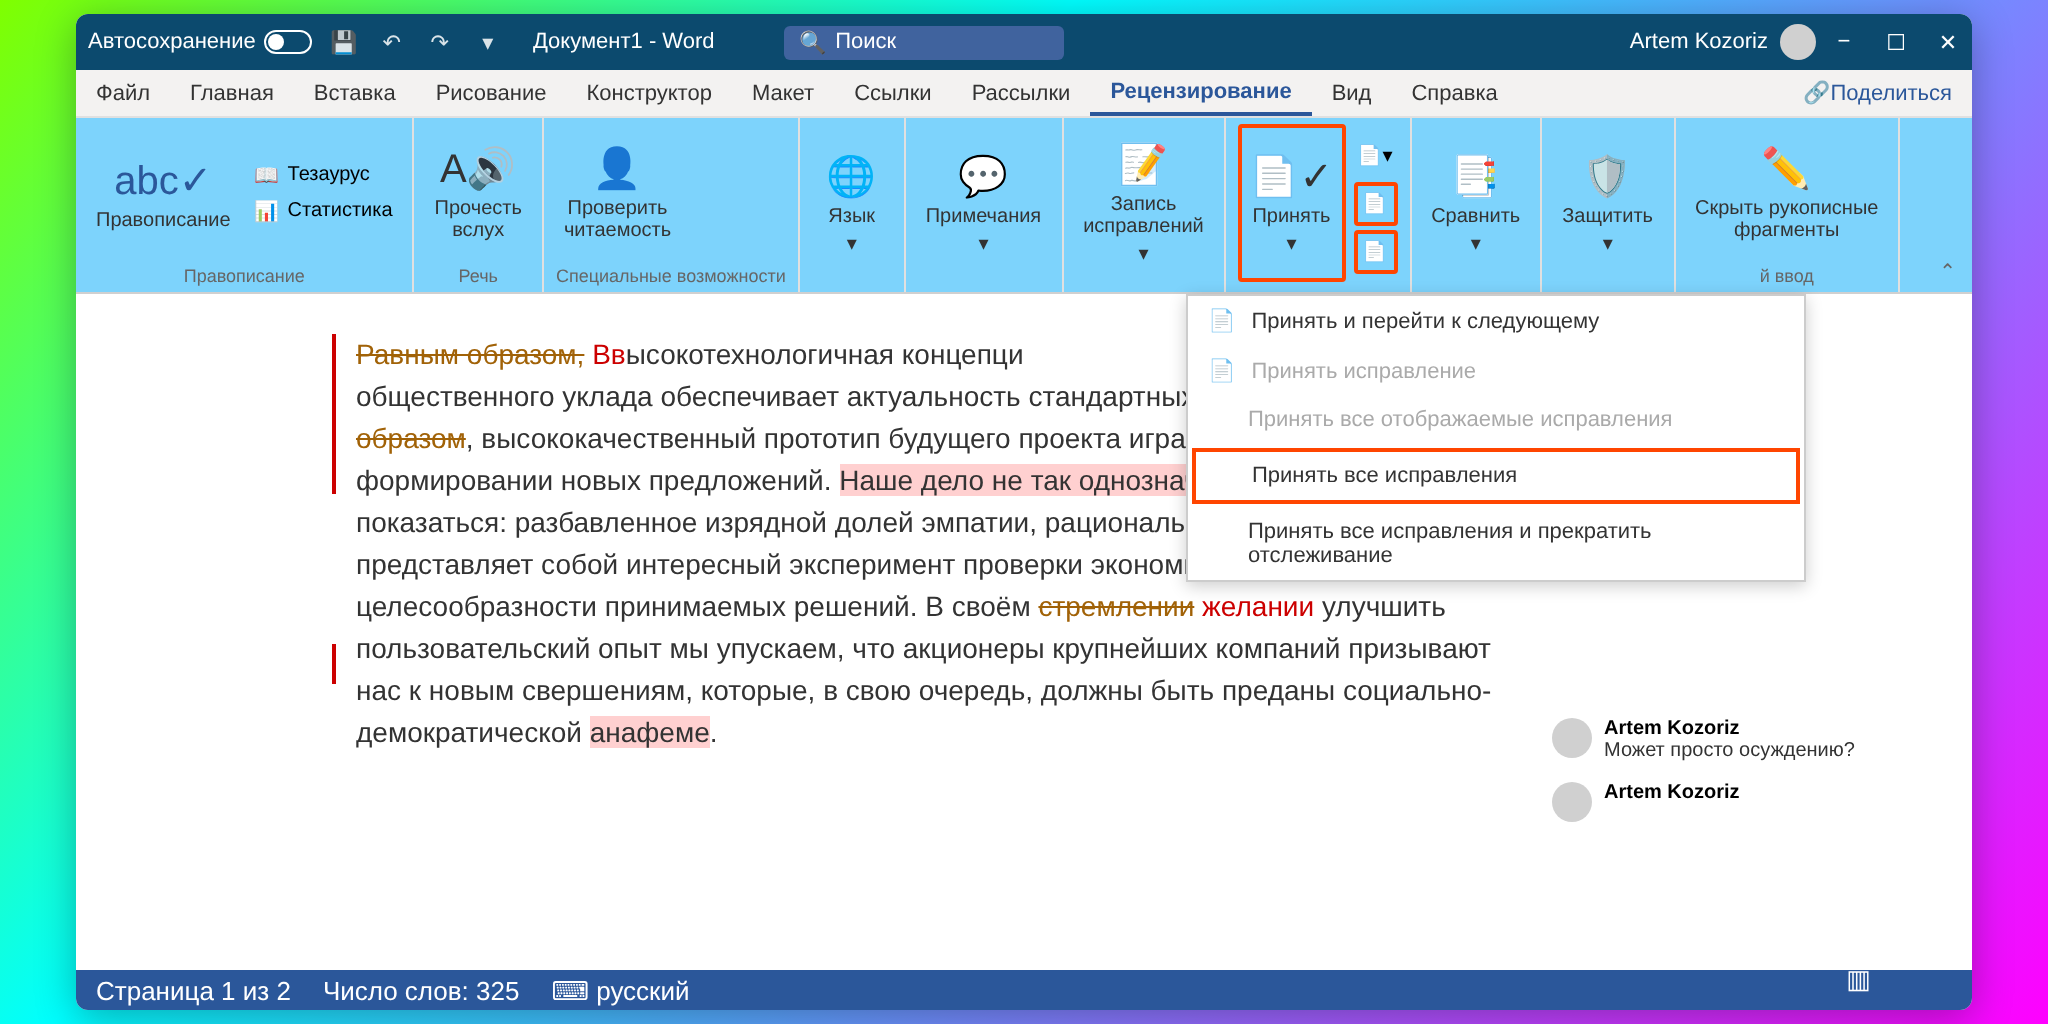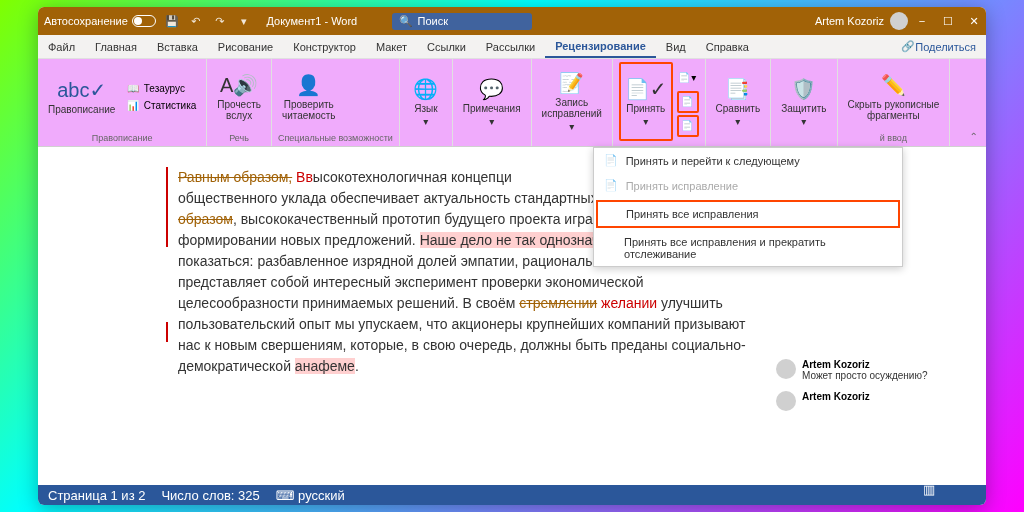--- a/index.html
+++ b/index.html
@@ -1,34 +1,34 @@
 <!DOCTYPE html>
 <html><head>
 <meta charset="utf-8">
 <style>
 * { margin: 0; padding: 0; box-sizing: border-box; font-family: 'Segoe UI', sans-serif; }
 body { width: 1024px; height: 512px; background: linear-gradient(135deg, #7fff00 0%, #00ffff 35%, #ff00ff 100%); padding: 7px 38px; }
 .window { width: 100%; height: 100%; background: #fff; border-radius: 6px; overflow: hidden; box-shadow: 0 4px 20px rgba(0,0,0,0.3); display: flex; flex-direction: column; }
-.titlebar { background: #a16207; height: 28px; display: flex; align-items: center; color: #fff; font-size: 11px; padding: 0 6px; }
+.titlebar { background: #0c4a6e; height: 28px; display: flex; align-items: center; color: #fff; font-size: 11px; padding: 0 6px; }
 .titlebar .qat { display: flex; gap: 8px; align-items: center; }
 .titlebar .qat-item { width: 16px; height: 16px; display: flex; align-items: center; justify-content: center; opacity: 0.85; }
 .autosave { display: flex; align-items: center; gap: 4px; }
 .toggle { width: 24px; height: 12px; border: 1px solid #fff; border-radius: 6px; position: relative; }
 .toggle::after { content: ''; width: 8px; height: 8px; background: #fff; border-radius: 50%; position: absolute; left: 1px; top: 1px; }
 .titlebar .title { flex: 1; text-align: center; }
 .titlebar .search { background: #40639e; border-radius: 3px; padding: 2px 8px; width: 140px; display: flex; align-items: center; gap: 4px; margin-right: auto; margin-left: 20px; }
 .titlebar .user { display: flex; align-items: center; gap: 6px; margin-right: 8px; }
 .titlebar .avatar { width: 18px; height: 18px; border-radius: 50%; background: #d0d0d0; }
 .titlebar .winbtns { display: flex; gap: 14px; }
 .titlebar .winbtns span { width: 12px; display: flex; justify-content: center; }
 .tabs { background: #f3f2f1; height: 24px; display: flex; align-items: stretch; font-size: 11px; border-bottom: 1px solid #e0e0e0; }
 .tab { padding: 0 10px; display: flex; align-items: center; color: #333; cursor: pointer; }
 .tab.active { color: #2b579a; font-weight: 600; border-bottom: 2px solid #2b579a; }
 .tab.share { margin-left: auto; color: #2b579a; }
-.ribbon { background: #f0abfc; height: 88px; display: flex; font-size: 10px; border-bottom: 1px solid #d0d0d0; position: relative; }
+.ribbon { background: #7dd3fc; height: 88px; display: flex; font-size: 10px; border-bottom: 1px solid #d0d0d0; position: relative; }
 .ribbon-group { display: flex; flex-direction: column; border-right: 1px solid #e0e0e0; padding: 3px 6px 1px; }
 .ribbon-group .controls { flex: 1; display: flex; gap: 4px; }
 .ribbon-group .label { text-align: center; color: #666; font-size: 9px; padding: 2px 0; }
 .rbtn { display: flex; flex-direction: column; align-items: center; justify-content: center; gap: 2px; padding: 2px 4px; cursor: pointer; color: #333; min-width: 40px; }
 .rbtn .icon { font-size: 20px; }
 .rbtn-sm { display: flex; align-items: center; gap: 4px; font-size: 10px; padding: 2px 4px; }
 .rbtn-stack { display: flex; flex-direction: column; justify-content: center; gap: 2px; }
 .highlight-red { border: 2px solid #ff4500; border-radius: 2px; }
 .small-icon-box { width: 22px; height: 22px; display: flex; align-items: center; justify-content: center; }
 .dropdown { position: absolute; top: 88px; left: 555px; width: 310px; background: #fff; border: 1px solid #ccc; box-shadow: 0 2px 8px rgba(0,0,0,0.2); z-index: 10; font-size: 11px; }
@@ -214,20 +214,23 @@
 
     <div class="dropdown">
       <div class="dropdown-item">
           <span>📄</span>
           <span>Принять и перейти к следующему</span>
         </div>
       <div class="dropdown-item disabled">
           <span>📄</span>
           <span>Принять исправление</span>
         </div>
+      <div class="dropdown-item disabled" style="padding-left:30px">
+          <span>Принять все отображаемые исправления</span>
+        </div>
       <div class="dropdown-item highlighted" style="padding-left:28px">
           <span>Принять все исправления</span>
         </div>
       <div class="dropdown-item" style="padding-left:30px">
           <span>Принять все исправления и прекратить отслеживание</span>
         </div>
     </div>
   </div>
 
   <div class="content">

